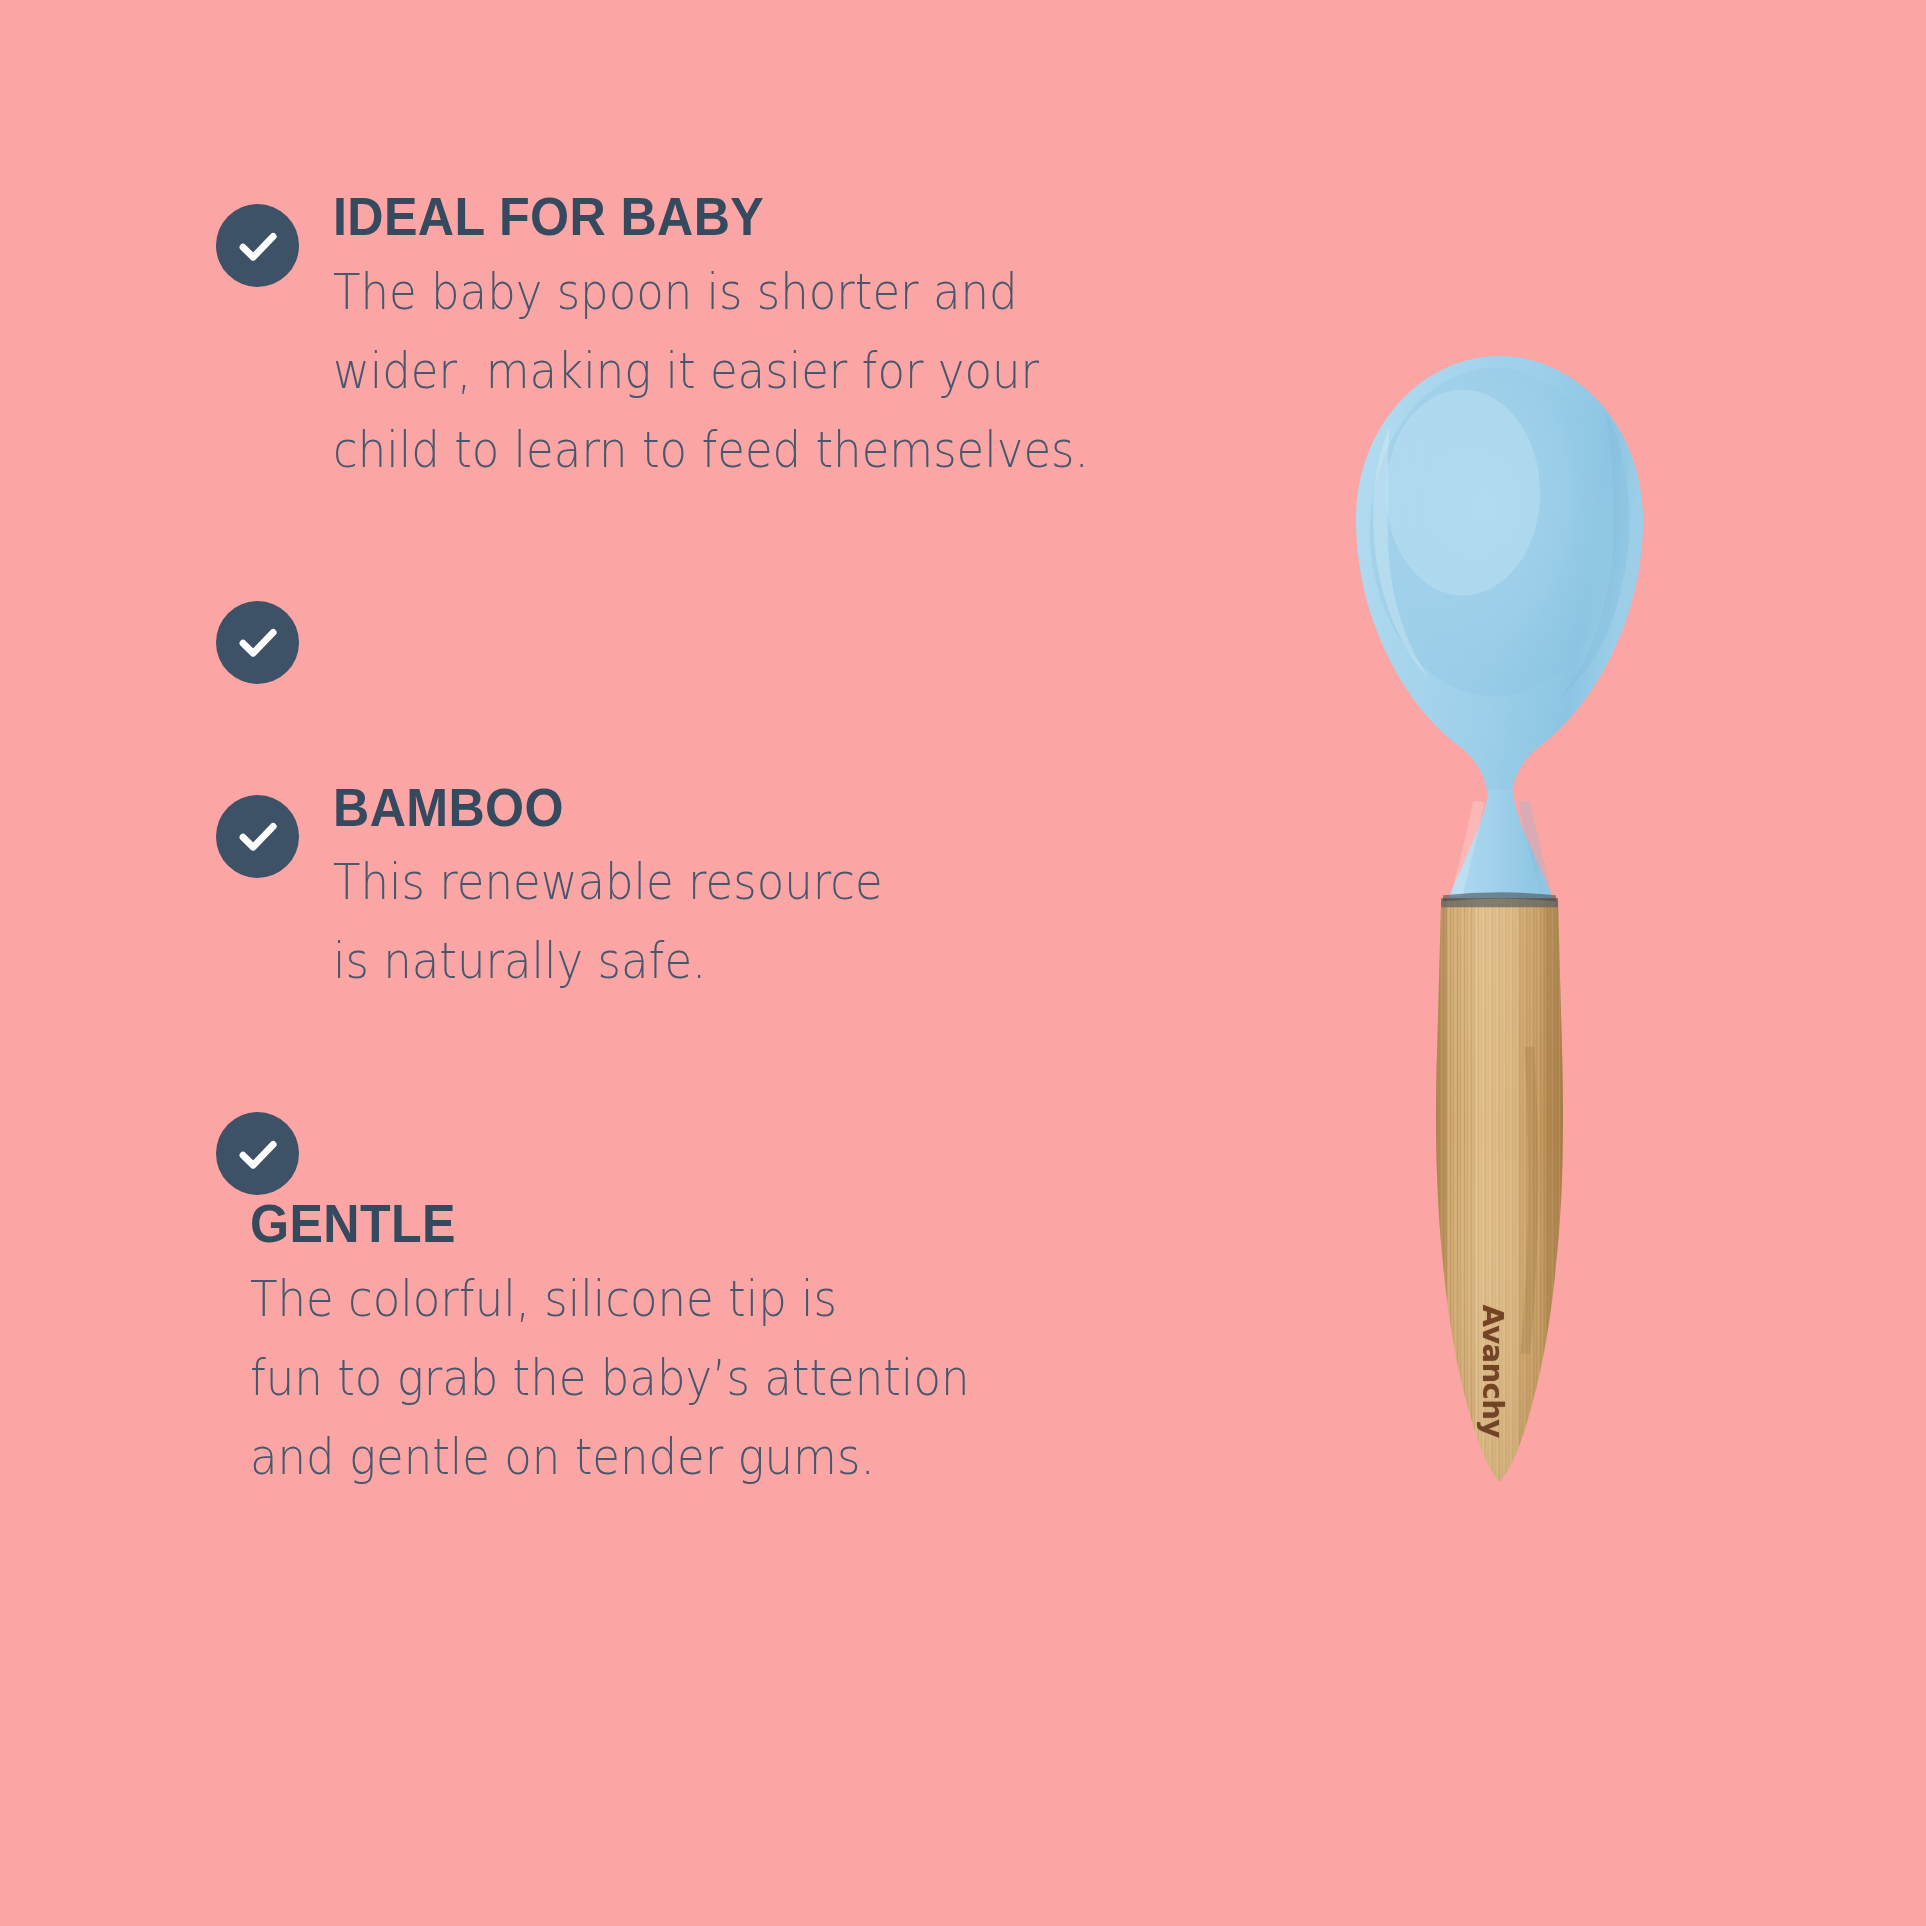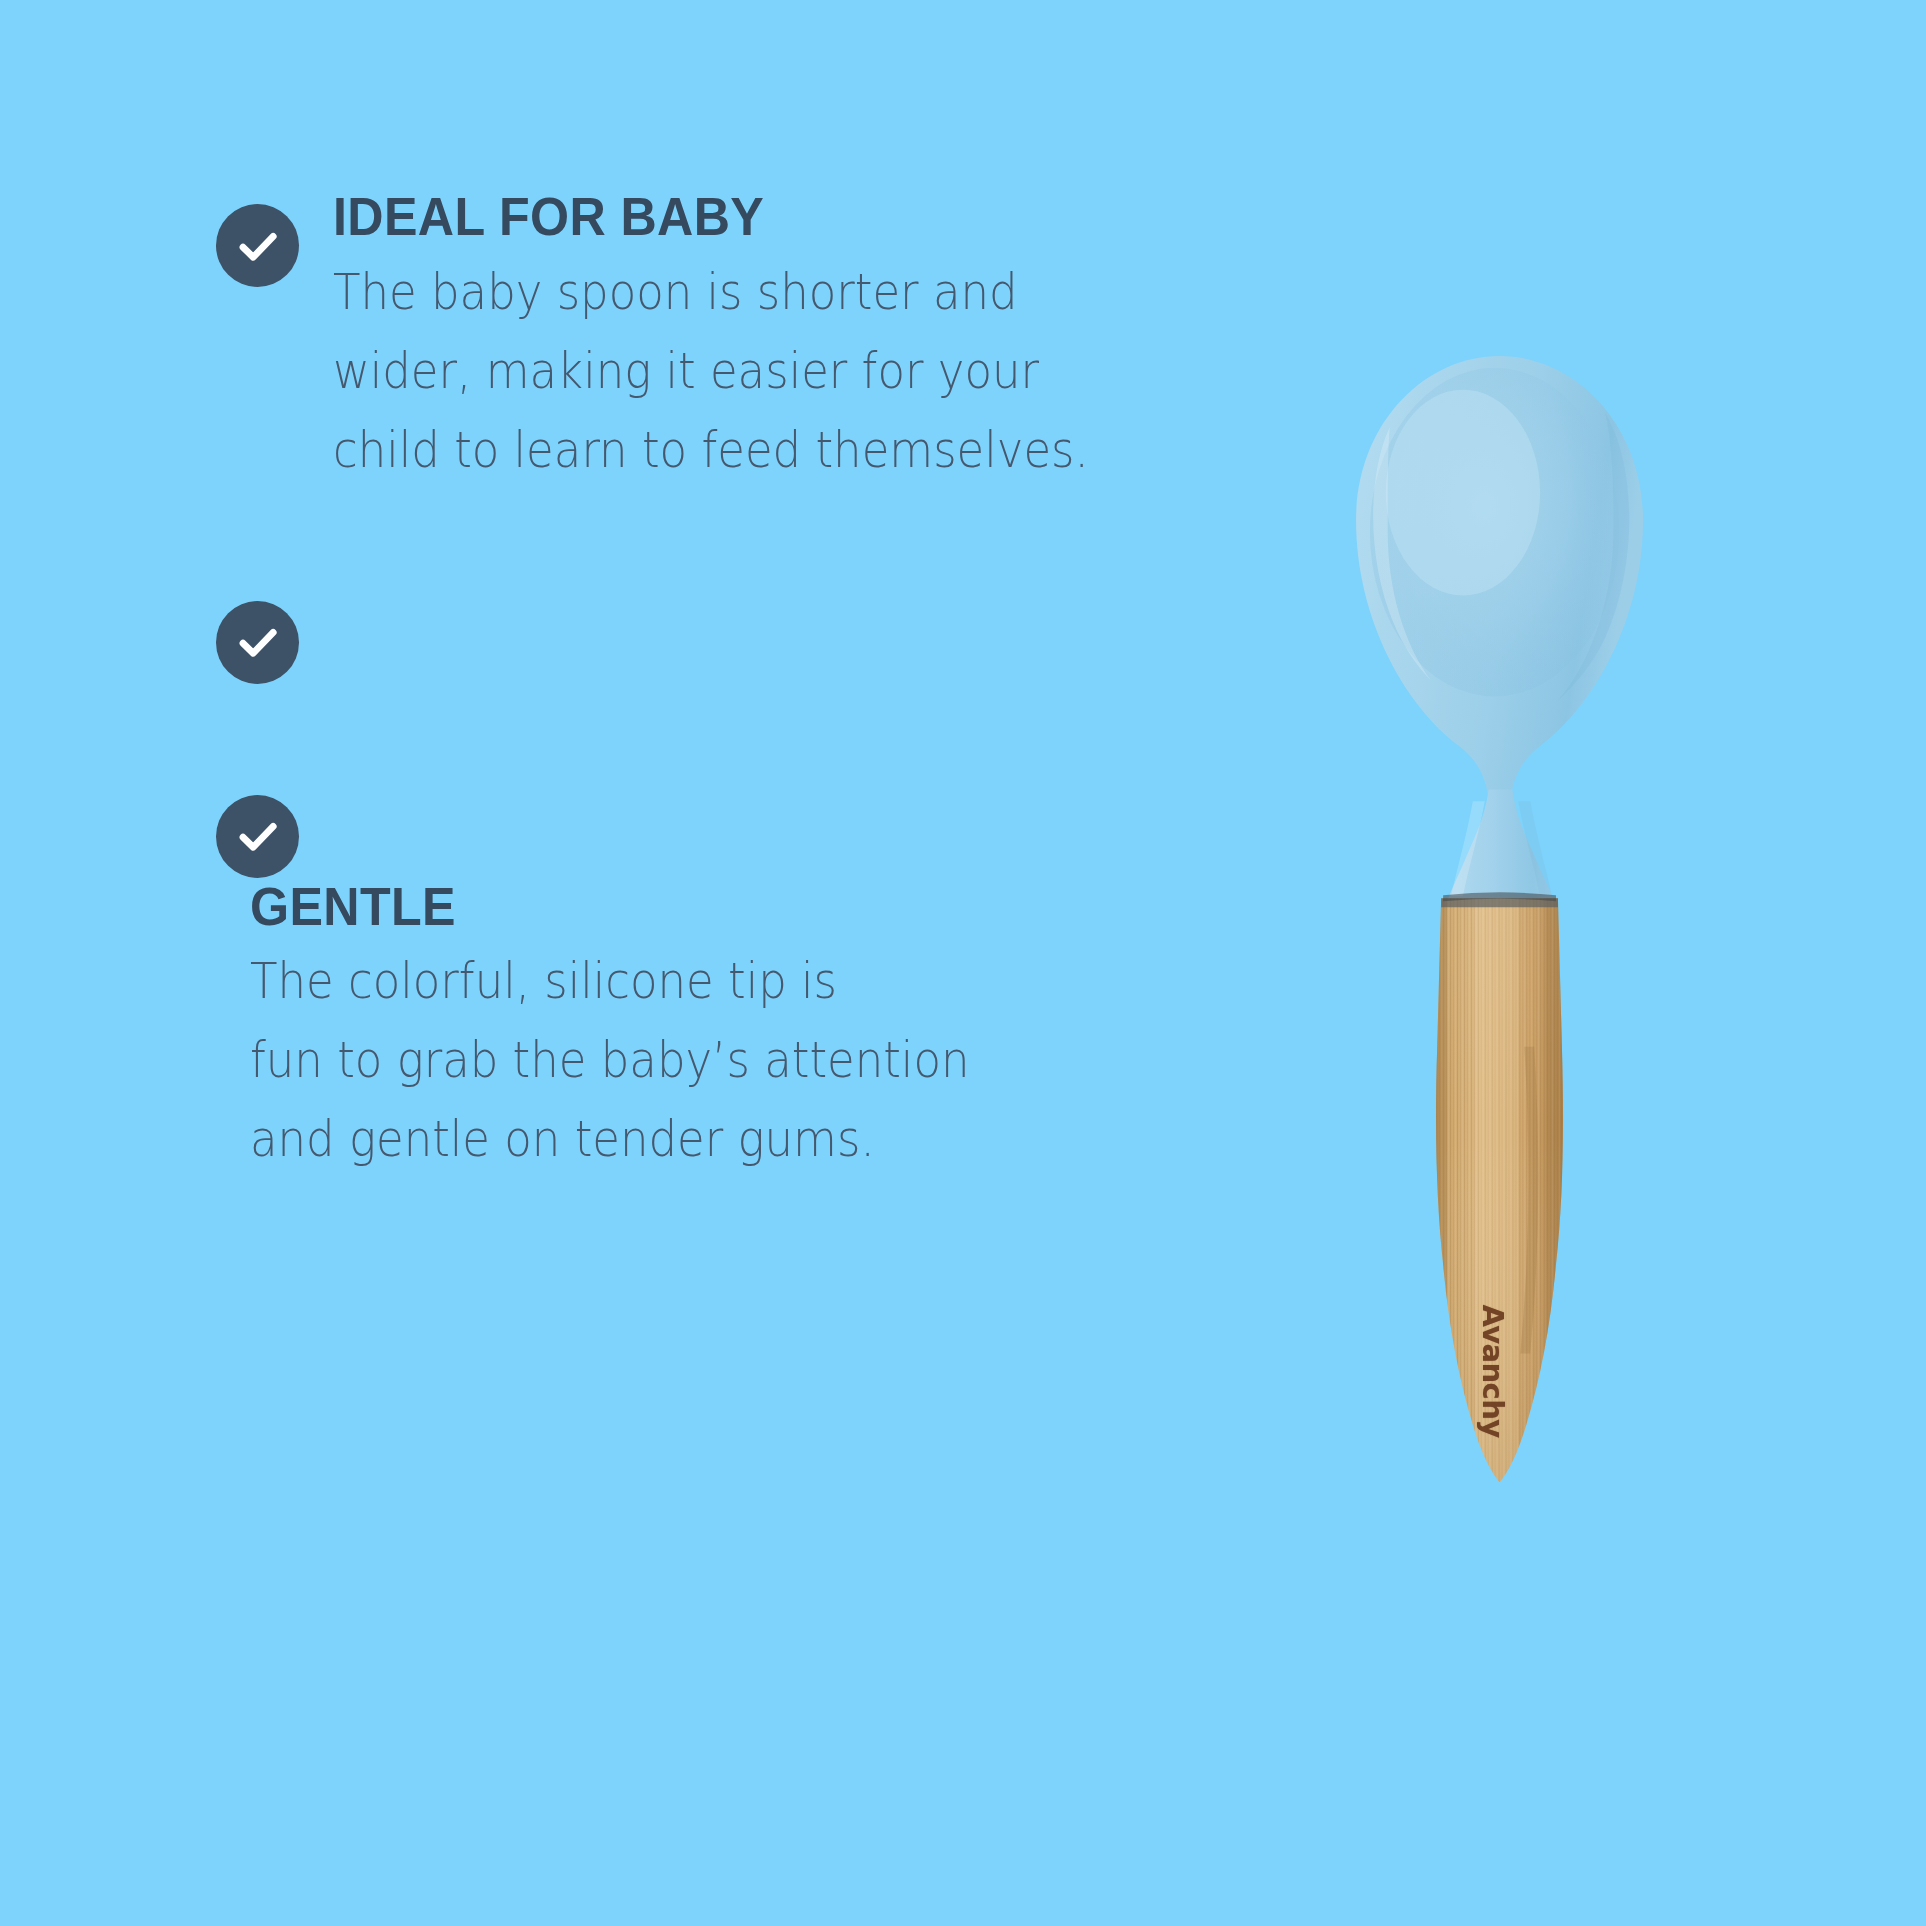--- a/index.html
+++ b/index.html
@@ -12,21 +12,21 @@
     background: #f2f4f6;
     font-family: "Liberation Sans", sans-serif;
     overflow: hidden;
     position: relative;
   }
 
   #page {
     position: relative;
     width: 1927px;
     height: 1927px;
-    background: #7dd3fc;
+    background: #fca5a5;
   }
 
   
   .feature-list {
     position: absolute;
     left: 216px;
     top: 188px;
     width: 990px;
   }
 
@@ -146,20 +146,32 @@
     </div>
 
     <div class="feature-item">
       <div class="check-badge">
         <svg viewBox="0 0 24 24" aria-hidden="true">
           <path d="M4.5 12.6 L9.6 17.6 L19.6 7.2" fill="none" stroke="#ffffff" stroke-width="3.4" stroke-linecap="round" stroke-linejoin="round"></path>
         </svg>
       </div>
     </div>
 
+    <div class="feature-item">
+      <div class="check-badge">
+        <svg viewBox="0 0 24 24" aria-hidden="true">
+          <path d="M4.5 12.6 L9.6 17.6 L19.6 7.2" fill="none" stroke="#ffffff" stroke-width="3.4" stroke-linecap="round" stroke-linejoin="round"></path>
+        </svg>
+      </div>
+      <div class="feature-text">
+        <h3 class="feature-title">BAMBOO</h3>
+        <p class="feature-body">This renewable resource
+is naturally safe.</p>
+      </div>
+    </div>
 
     <div class="feature-item">
       <div class="check-badge">
         <svg viewBox="0 0 24 24" aria-hidden="true">
           <path d="M4.5 12.6 L9.6 17.6 L19.6 7.2" fill="none" stroke="#ffffff" stroke-width="3.4" stroke-linecap="round" stroke-linejoin="round"></path>
         </svg>
       </div>
       <div class="feature-text">
         <h3 class="feature-title">GENTLE</h3>
         <p class="feature-body">The colorful, silicone tip is

